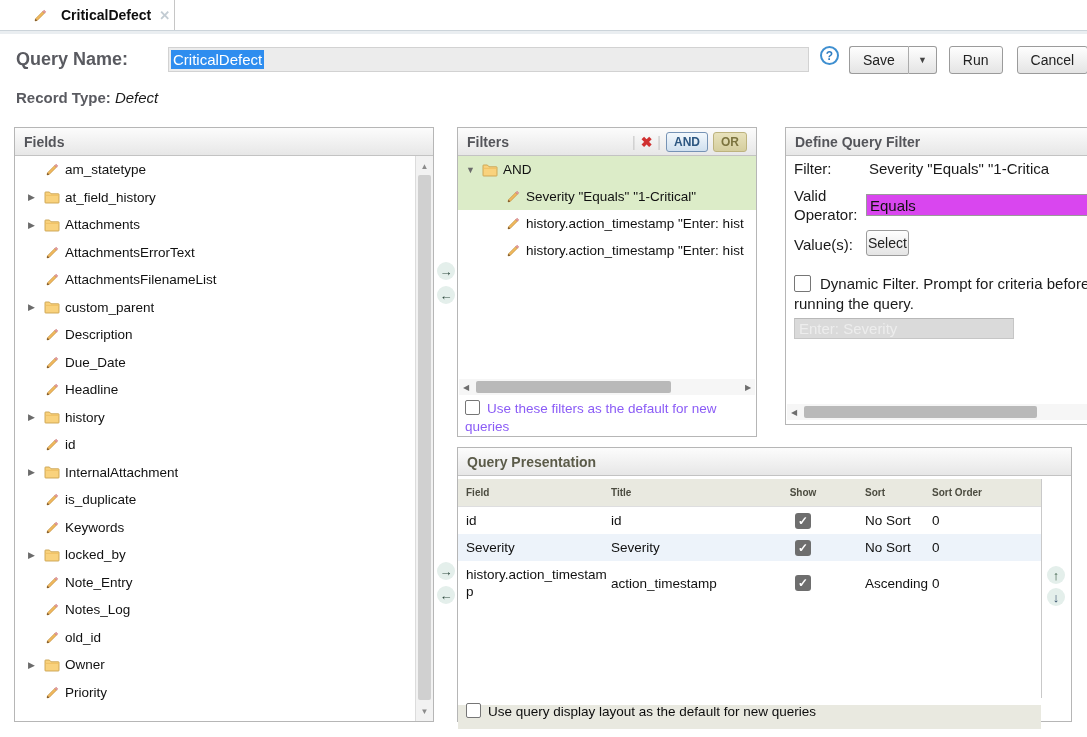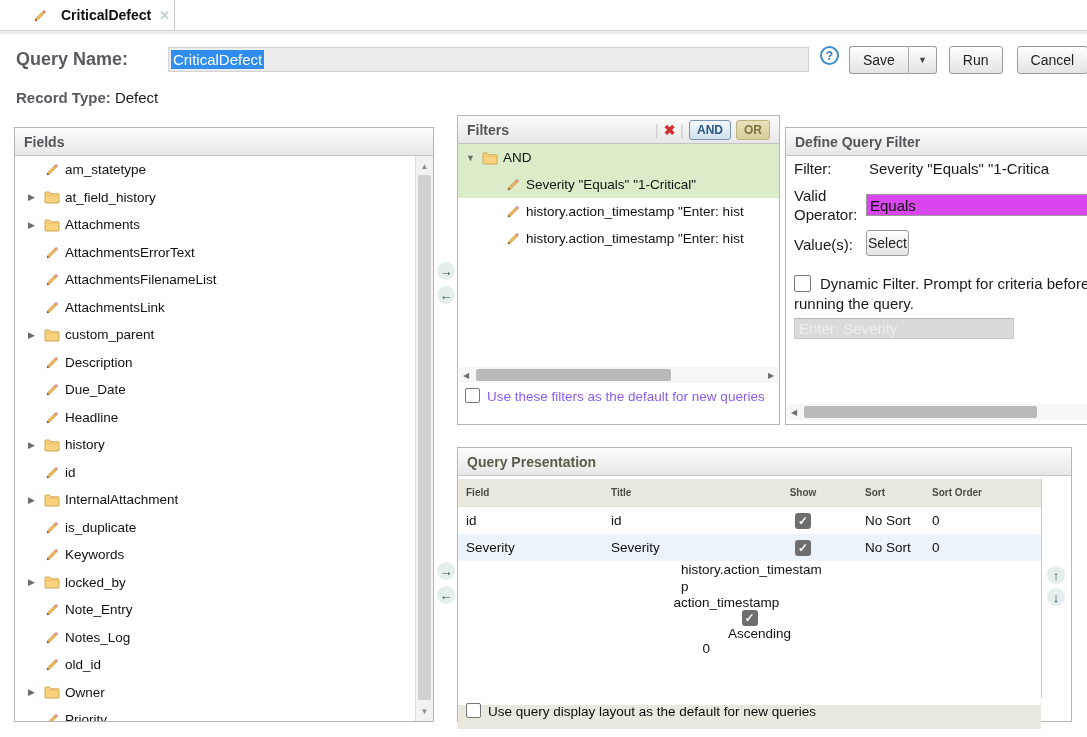--- a/index.html
+++ b/index.html
@@ -25,21 +25,21 @@
   .btnrow{position:absolute;left:849px;top:46px;display:flex;align-items:flex-start;}
   .btn{border:1px solid #9b9b9b;border-radius:3px;background:linear-gradient(#fefefe,#e4e4e4);
        font-family:"Liberation Sans",sans-serif;font-size:14px;color:#222;padding:5px 13px;cursor:pointer;}
   .splitbtn{display:flex;}
   .btn-save{border-radius:3px 0 0 3px;border-right:none;}
   .btn-save-arrow{border-radius:0 3px 3px 0;border-left:1px solid #ababab;font-size:9px;color:#444;padding:5px 9px;}
   .btn-run{margin-left:12px;}
   .btn-cancel{margin-left:14px;}
   .rtype{position:absolute;left:16px;top:89px;font-size:15px;}
   .rtype b{color:#595a60;}
-  .rtype span.val{color:#1a1a1a;}
+  .rtype span.val{color:#1a1a1a;font-style:italic;}
 
   
   .panel{position:absolute;border:1px solid #b6b6b6;background:#fff;box-sizing:border-box;}
   .panel-h{height:28px;background:linear-gradient(#fcfcfc,#e7e7e7);border-bottom:1px solid #c3c3c3;
        display:flex;align-items:center;padding:0 9px;font-size:14px;font-weight:bold;color:#54555a;box-sizing:border-box;}
 
   
   #fields-panel{left:14px;top:127px;width:420px;height:595px;}
   .tree{position:absolute;left:0;top:28px;right:17px;bottom:0;overflow:hidden;}
   .trow{height:27.5px;display:flex;align-items:center;padding-left:13px;box-sizing:border-box;font-size:13.5px;}
@@ -50,21 +50,21 @@
   .vs-up,.vs-dn{position:absolute;left:0;width:100%;height:16px;display:flex;align-items:center;justify-content:center;
        font-size:8px;color:#8b8b8b;}
   .vs-up{top:2px;} .vs-dn{bottom:2px;}
   .vs-thumb{position:absolute;left:2px;right:2px;top:19px;bottom:21px;background:#d0d0d0;border-radius:2px;}
 
   
   .xfer{position:absolute;width:18px;height:18px;border-radius:50%;background:#e4efeb;color:#2e4a3e;
        display:flex;align-items:center;justify-content:center;font-size:13px;cursor:pointer;}
 
   
-  #filters-panel{left:457px;top:115px;width:323px;height:310px;}
+  #filters-panel{left:457px;top:127px;width:300px;height:310px;}
   .fh-sep{color:#c9c9c9;margin:0 5px;font-weight:normal;}
   .delx{color:#d03030;font-size:14px;font-weight:bold;cursor:pointer;}
   .andbtn{border:1px solid #7693b5;border-radius:3px;background:linear-gradient(#f3f8fc,#d0e0ef);
        color:#2c5680;font-weight:bold;font-size:12px;padding:2px 7px;cursor:pointer;}
   .orbtn{border:1px solid #bdb37e;border-radius:3px;background:linear-gradient(#e8e2bc,#d5ce9e);
        color:#7c743f;font-weight:bold;font-size:12px;padding:2px 7px;margin-left:5px;cursor:pointer;}
   .ftree{position:absolute;left:0;top:28px;right:0;height:110px;overflow:hidden;}
   .frow{height:27px;display:flex;align-items:center;box-sizing:border-box;font-size:13.5px;white-space:nowrap;overflow:hidden;}
   .frow.lvl0{padding-left:8px;} .frow.lvl1{padding-left:47px;}
   .frow.sel{background:#dcecc8;}
@@ -99,21 +99,21 @@
   .ptable{position:absolute;left:0;top:31px;width:584px;height:219px;border-right:1px solid #c9c9c9;box-sizing:border-box;}
   .prow{display:flex;align-items:center;font-size:13.5px;}
   .prow.hdr{background:#e9e9e0;border-bottom:1px solid #dededf;height:27px;font-weight:bold;color:#4c4c40;font-size:10px;}
   .prow.alt{background:#edf3fa;}
   .pc{box-sizing:border-box;flex:none;}
   .pc.field{width:153px;padding-left:8px;word-break:break-all;line-height:17px;}
   .pc.title{width:152px;}
   .pc.show{width:80px;text-align:center;}
   .pc.sort{width:87px;padding-left:22px;}
   .pc.order{width:98px;padding-left:2px;}
-  .r1,.r2{height:27px;} .r3{height:44px;flex-direction:column;}
+  .r1,.r2{height:27px;} .r3{height:44px;}
   .cb-checked{display:inline-block;width:16px;height:16px;background:#6e6e6e;border-radius:3px;color:#fff;
        font-size:12px;font-weight:bold;line-height:16px;text-align:center;vertical-align:middle;cursor:pointer;}
   .pstrip{position:absolute;left:0;top:226px;width:583px;height:24px;background:#e9e9e0;}
   .pcheck{position:absolute;left:8px;top:255px;font-size:13.5px;color:#0d0d0d;}
   .updn{position:absolute;width:18px;height:18px;border-radius:50%;background:#e4efeb;display:flex;
        align-items:center;justify-content:center;font-size:13px;cursor:pointer;}
   #mv-up{left:589px;top:118px;color:#274d33;}
   #mv-dn{left:589px;top:140px;color:#2f4a66;}
 </style>
 </head>
@@ -202,31 +202,20 @@
       <div class="trow">
         <span class="tw"></span>
         <span class="ticon">
           <svg width="15" height="15" viewBox="0 0 16 16">
             <path d="M3.2 13.8 L3.8 11.4 L11.5 3.7 L13.3 5.5 L5.6 13.2 Z" fill="#f2b95c" stroke="#bb8b3c" stroke-width="0.7"></path>
             <path d="M11.5 3.7 L12.6 2.6 Q12.9 2.3 13.2 2.6 L14.4 3.8 Q14.7 4.1 14.4 4.4 L13.3 5.5 Z" fill="#e99c9c" stroke="#c87e7e" stroke-width="0.7"></path>
             <path d="M3.2 13.8 L3.8 11.4 L5.6 13.2 Z" fill="#6e4a24"></path>
           </svg>
         </span>
         <span class="tlabel">AttachmentsFilenameList</span>
-      </div>
-      <div class="trow">
-        <span class="tw"></span>
-        <span class="ticon">
-          <svg width="15" height="15" viewBox="0 0 16 16">
-            <path d="M3.2 13.8 L3.8 11.4 L11.5 3.7 L13.3 5.5 L5.6 13.2 Z" fill="#f2b95c" stroke="#bb8b3c" stroke-width="0.7"></path>
-            <path d="M11.5 3.7 L12.6 2.6 Q12.9 2.3 13.2 2.6 L14.4 3.8 Q14.7 4.1 14.4 4.4 L13.3 5.5 Z" fill="#e99c9c" stroke="#c87e7e" stroke-width="0.7"></path>
-            <path d="M3.2 13.8 L3.8 11.4 L5.6 13.2 Z" fill="#6e4a24"></path>
-          </svg>
-        </span>
-        <span class="tlabel">AttachmentsLink</span>
       </div>
       <div class="trow">
         <span class="tw">▶</span>
         <span class="ticon">
           <svg width="16" height="14" viewBox="0 0 16 14">
             <path d="M1 12.4 V2.6 Q1 2 1.6 2 H5.4 L7 3.8 H14.4 Q15 3.8 15 4.4 V12.4 Q15 13 14.4 13 H1.6 Q1 13 1 12.4 Z" fill="#f9d27d" stroke="#c9a24e" stroke-width="0.9"></path>
             <path d="M1.4 5.4 H14.6" stroke="#eebf62" stroke-width="0.9"></path>
           </svg>
         </span>
         <span class="tlabel">custom_parent</span>

